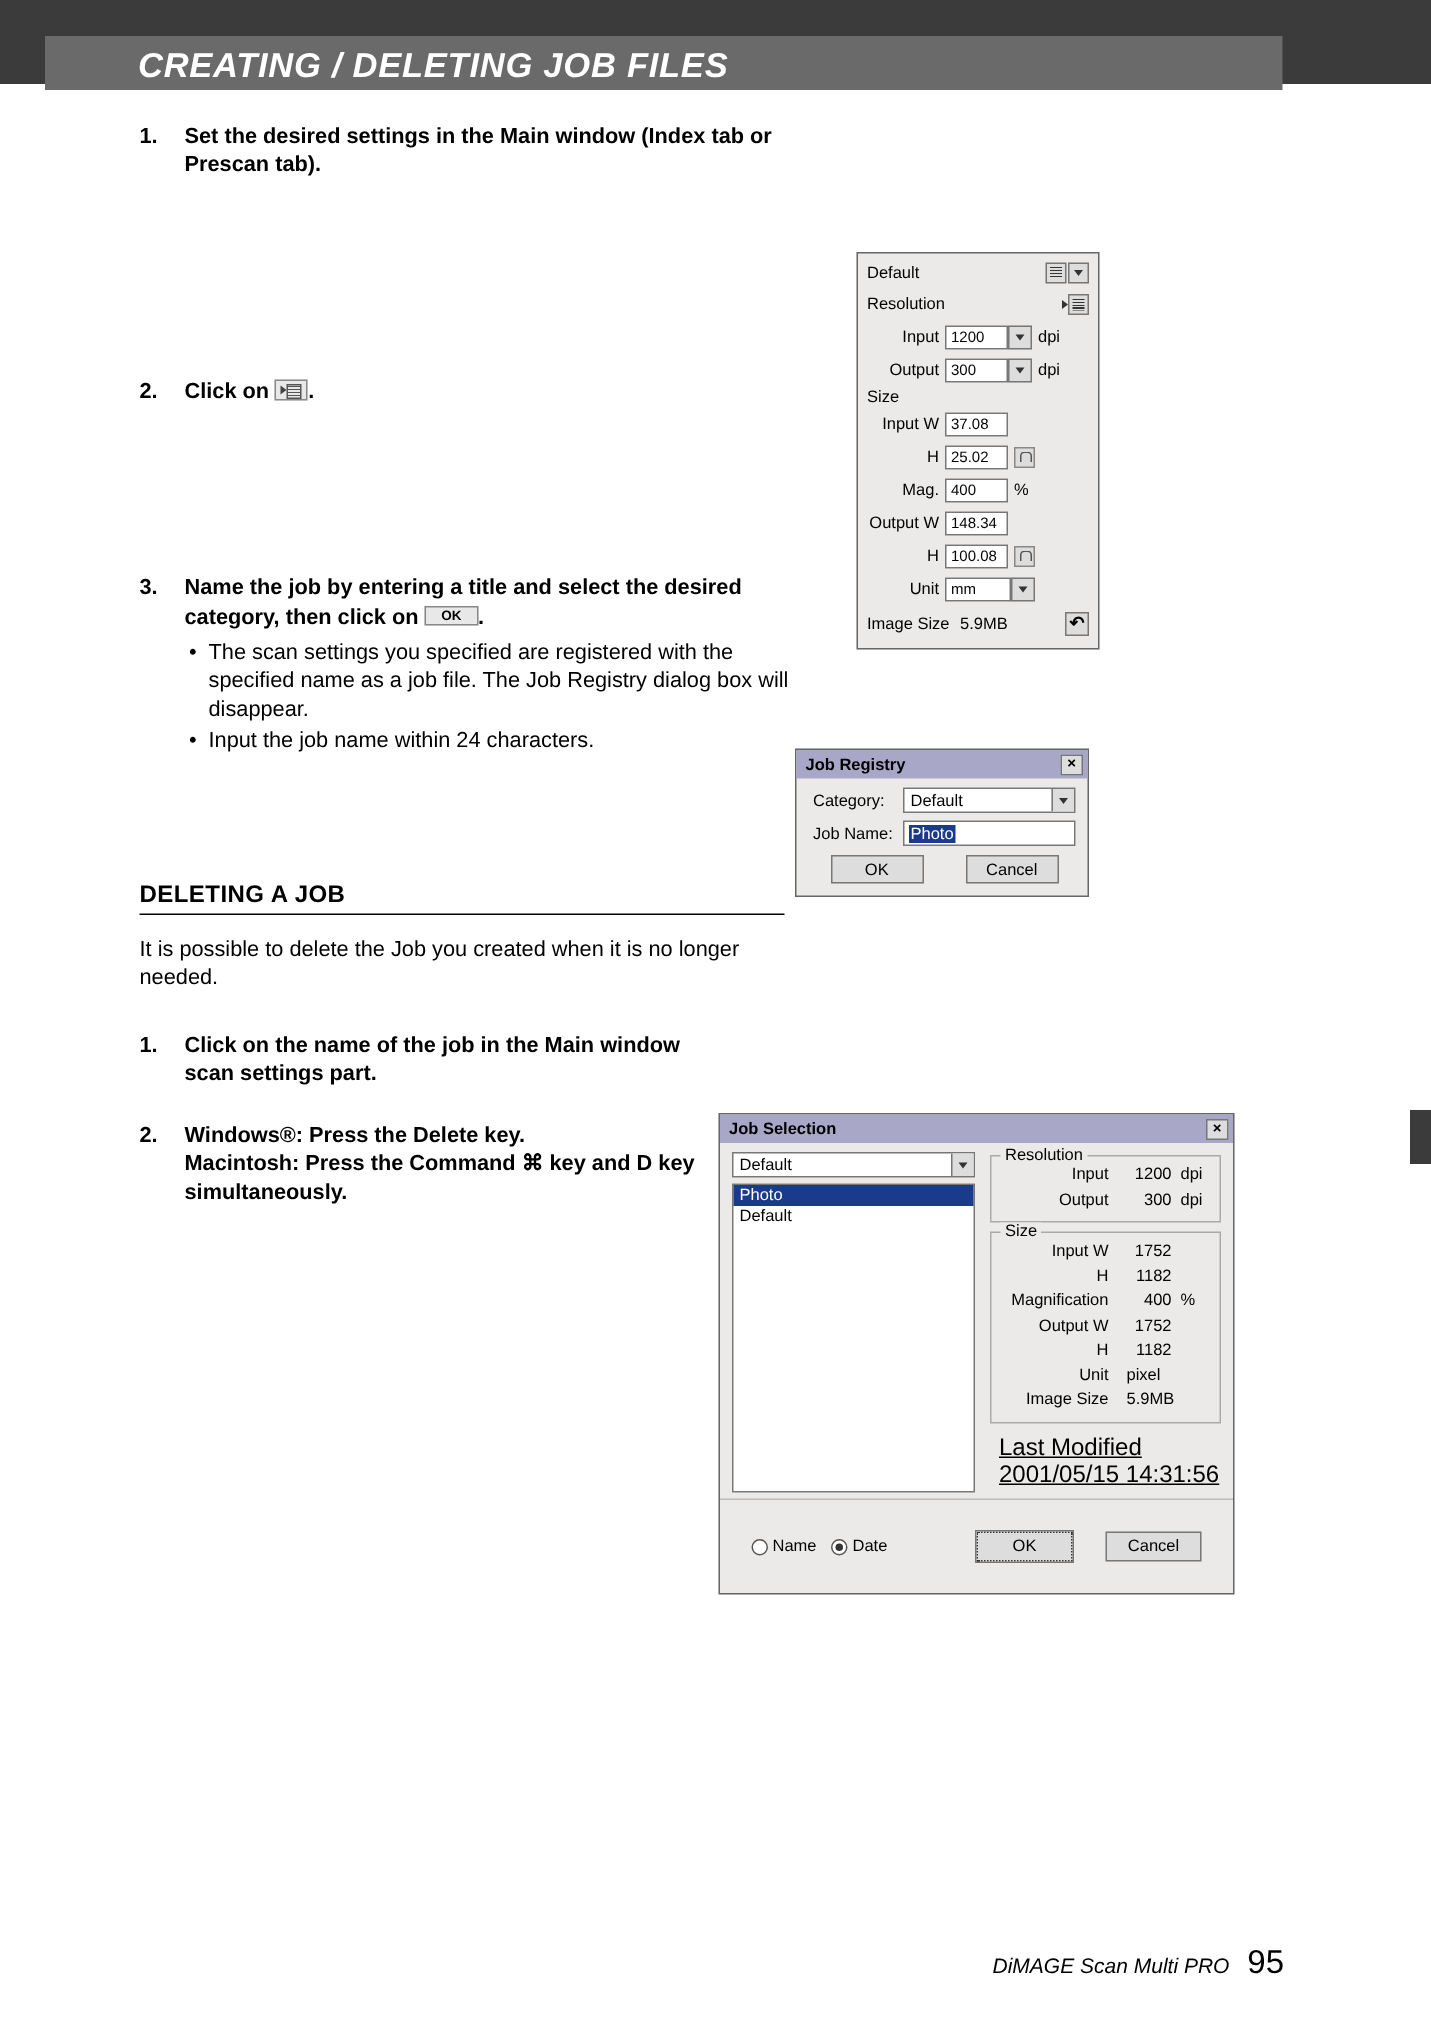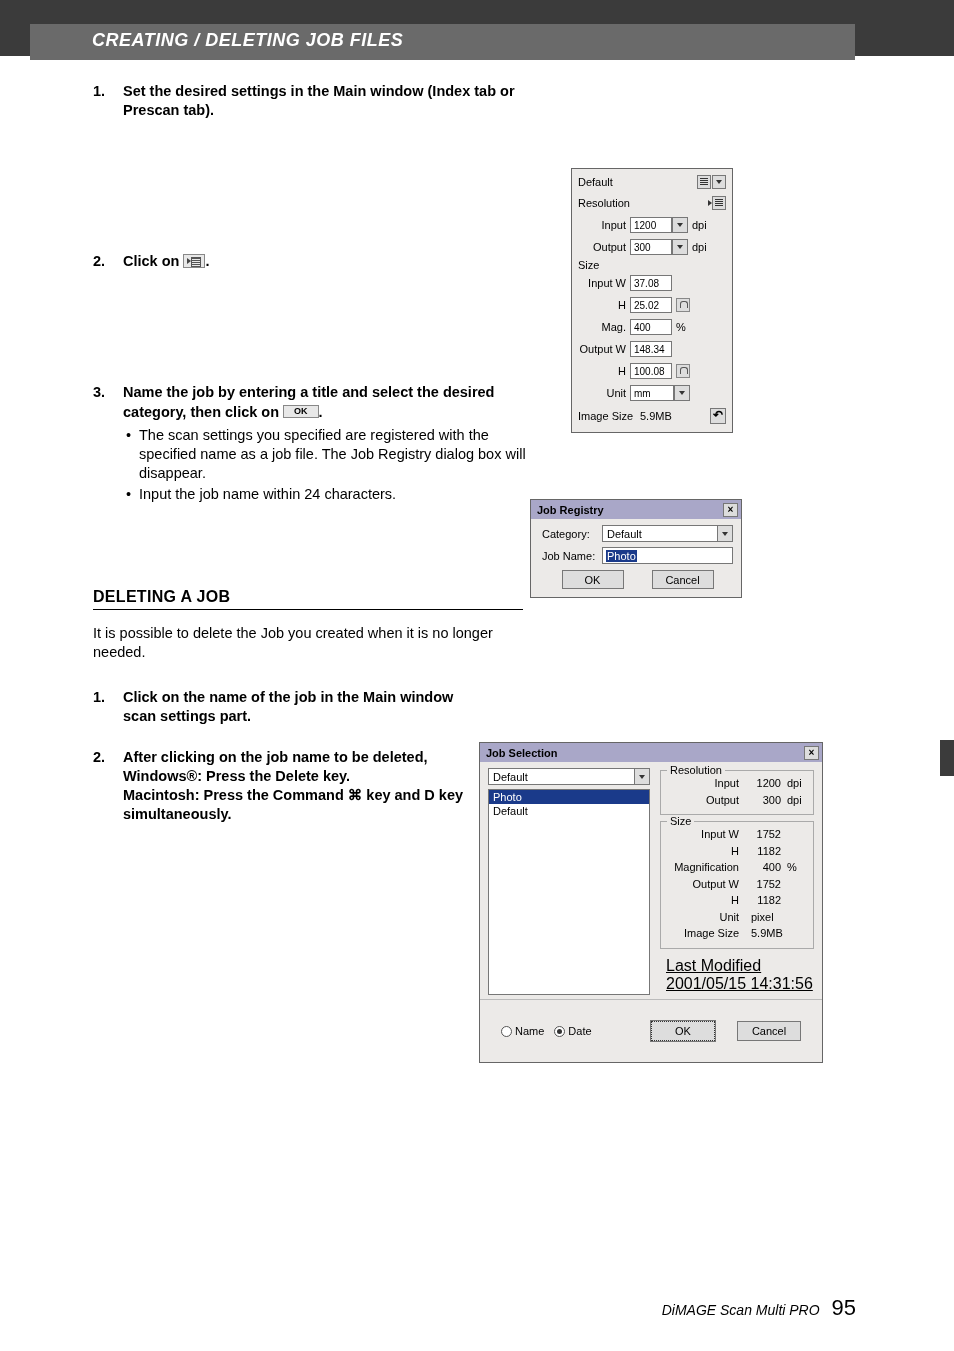--- a/index.html
+++ b/index.html
@@ -28,21 +28,21 @@
   }
   .page-banner {
     position: absolute;
     left: 30px; top: 24px;
     width: 825px;
     height: 36px;
     background: #6a6a6a;
     color: #fff;
     font-weight: bold;
     font-style: italic;
-    font-size: 18px;
+    font-size: 23px;
     padding: 6px 0 0 62px;
     letter-spacing: 0.5px;
   }
   .content {
     position: absolute;
     left: 93px;
     top: 82px;
     width: 770px;
   }
   .section-heading {
@@ -216,21 +216,21 @@
     position: absolute;
     left: 2px; top: -1px;
     font-size: 12px;
     font-weight: bold;
   }
 
   
   .dlg-registry {
     position: absolute;
     left: 530px; top: 499px;
-    width: 212px;
+    width: 196px;
     border: 1px solid #666;
     background: #eceae8;
     font-size: 11px;
   }
   .dlg-titlebar {
     background: #a9a7c8;
     height: 19px;
     display: flex; align-items: center;
     padding: 0 3px 0 6px;
     font-weight: bold;
@@ -434,21 +434,20 @@
   <div class="intro" style="width:450px">It is possible to delete the Job you created when it is no longer needed.</div>
 
   <div class="step" style="width:390px">
     <div class="step-num">1.</div>
     <div class="step-body"><span class="bold">Click on the name of the job in the Main window scan settings part.</span></div>
   </div>
 
   <div class="step" style="width:392px">
     <div class="step-num">2.</div>
     <div class="step-body">
-      <div class="bold">After clicking on the job name to be deleted,</div>
       <div class="bold">Windows®: Press the Delete key.</div>
       <div class="bold"><span>Macintosh: Press the Command </span><span class="cmd-key">⌘</span><span> key and D key simultaneously.</span></div>
     </div>
   </div>
 
 </div>
 
 <div class="panel-main">
   <div class="top-row">
     <span class="name">Default</span>

